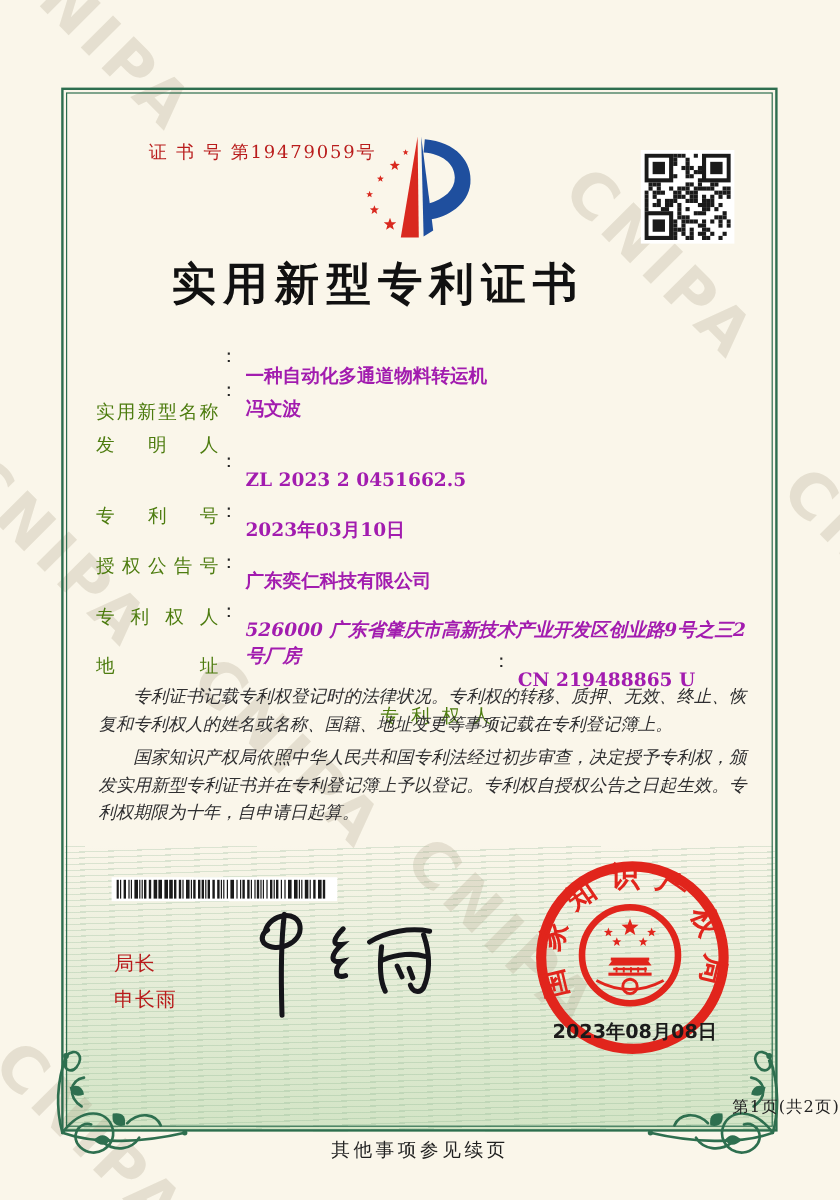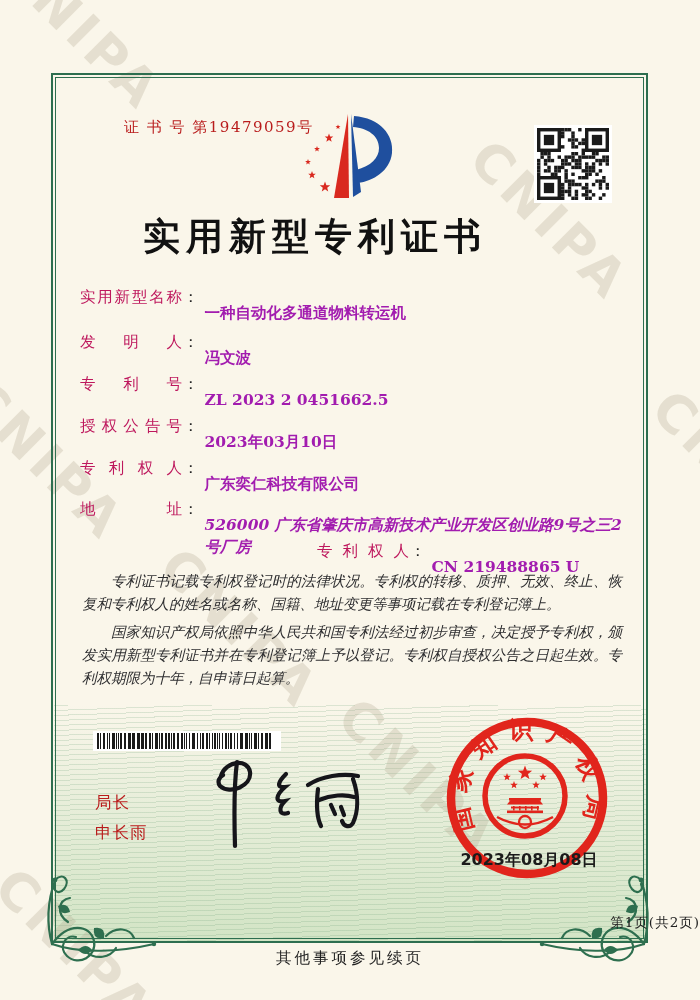--- a/index.html
+++ b/index.html
@@ -38,21 +38,21 @@
   .logo{position:absolute;z-index:4;left:296px;top:108px;}
   .qr{position:absolute;z-index:4;left:534px;top:125px;background:#fff;padding:3px;}
   .title{
     position:absolute;z-index:4;left:0;top:212px;width:604px;
     text-align:center;font-size:37px;font-weight:bold;letter-spacing:6px;color:#111;padding-left:13px;
   }
   .fields{position:absolute;z-index:4;left:80px;top:0;width:545px;}
   .frow{position:absolute;left:0;width:545px;font-size:15.5px;line-height:22px;white-space:nowrap;}
   .flabel{
     display:inline-block;width:102px;vertical-align:top;
-    text-align:justify;text-align-last:justify;color:#be185d;
+    text-align:justify;text-align-last:justify;color:#4d7c0f;margin-top:46px;
   }
   .flabel.w5{width:92px;}
   .fcolon{display:inline-block;vertical-align:top;margin:0 6px 0 1px;color:#242424;}
   .fval{display:inline-block;vertical-align:top;font-weight:600;color:#a21caf;white-space:normal;margin-top:16px;}
   .fval.addr{width:420px;font-style:italic;}
   .pair2{position:absolute;left:237px;top:0;}
   .bodytext{
     position:absolute;z-index:4;left:82px;top:570px;width:540px;
     font-style:italic;font-size:14.5px;line-height:23px;color:#2e2e30;
     text-align:justify;
@@ -296,21 +296,21 @@
       <rect x="6.8" y="54.4" width="10.2" height="10.2"></rect>
     </g>
 </svg>
 
 <div class="title">实用新型专利证书</div>
 
 <div class="fields">
   <div class="frow" style="top:286px">
     <span class="flabel">实用新型名称</span><span class="fcolon">：</span><span class="fval">一种自动化多通道物料转运机</span>
   </div>
-  <div class="frow" style="top:331px">
+  <div class="frow" style="top:314px">
     <span class="flabel">发明人</span><span class="fcolon">：</span><span class="fval">冯文波</span>
   </div>
   <div class="frow" style="top:373px">
     <span class="flabel">专利号</span><span class="fcolon">：</span><span class="fval">ZL 2023 2 0451662.5</span>
   </div>
   <div class="frow" style="top:415px">
     <span class="flabel">授权公告号</span><span class="fcolon">：</span><span class="fval">2023年03月10日</span>
   </div>
   <div class="frow" style="top:457px">
     <span class="flabel">专利权人</span><span class="fcolon">：</span><span class="fval">广东奕仁科技有限公司</span>

